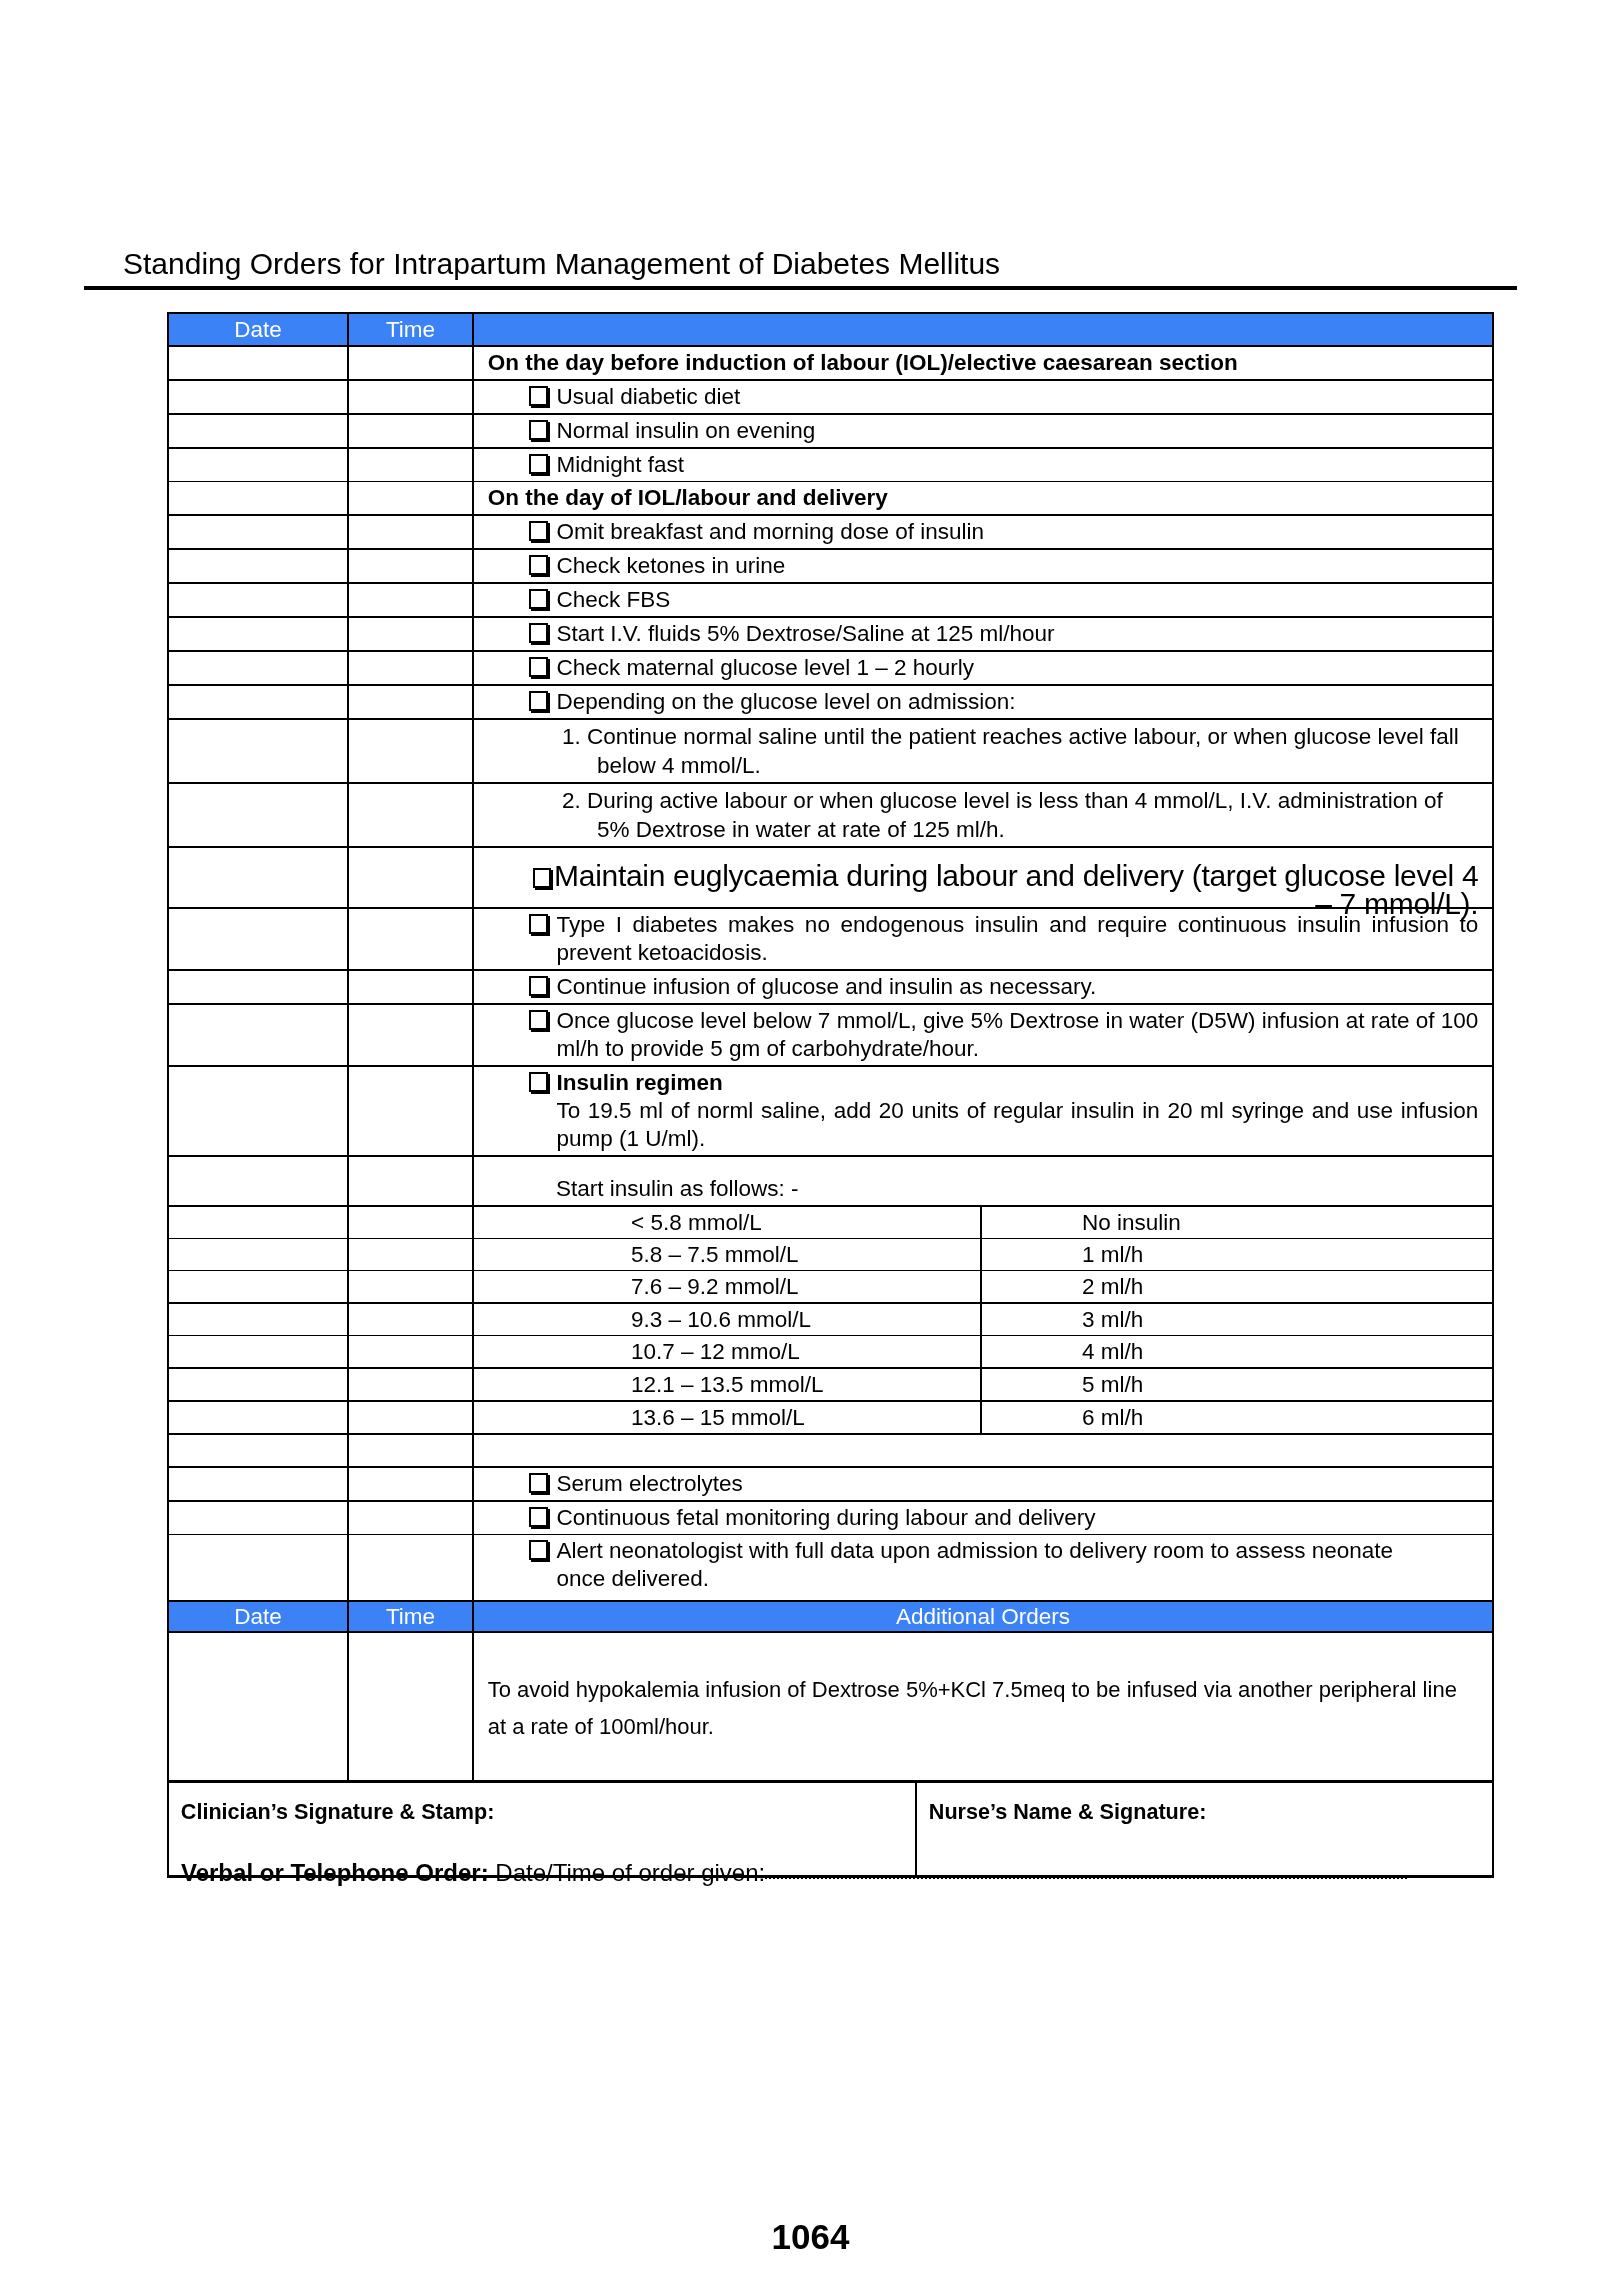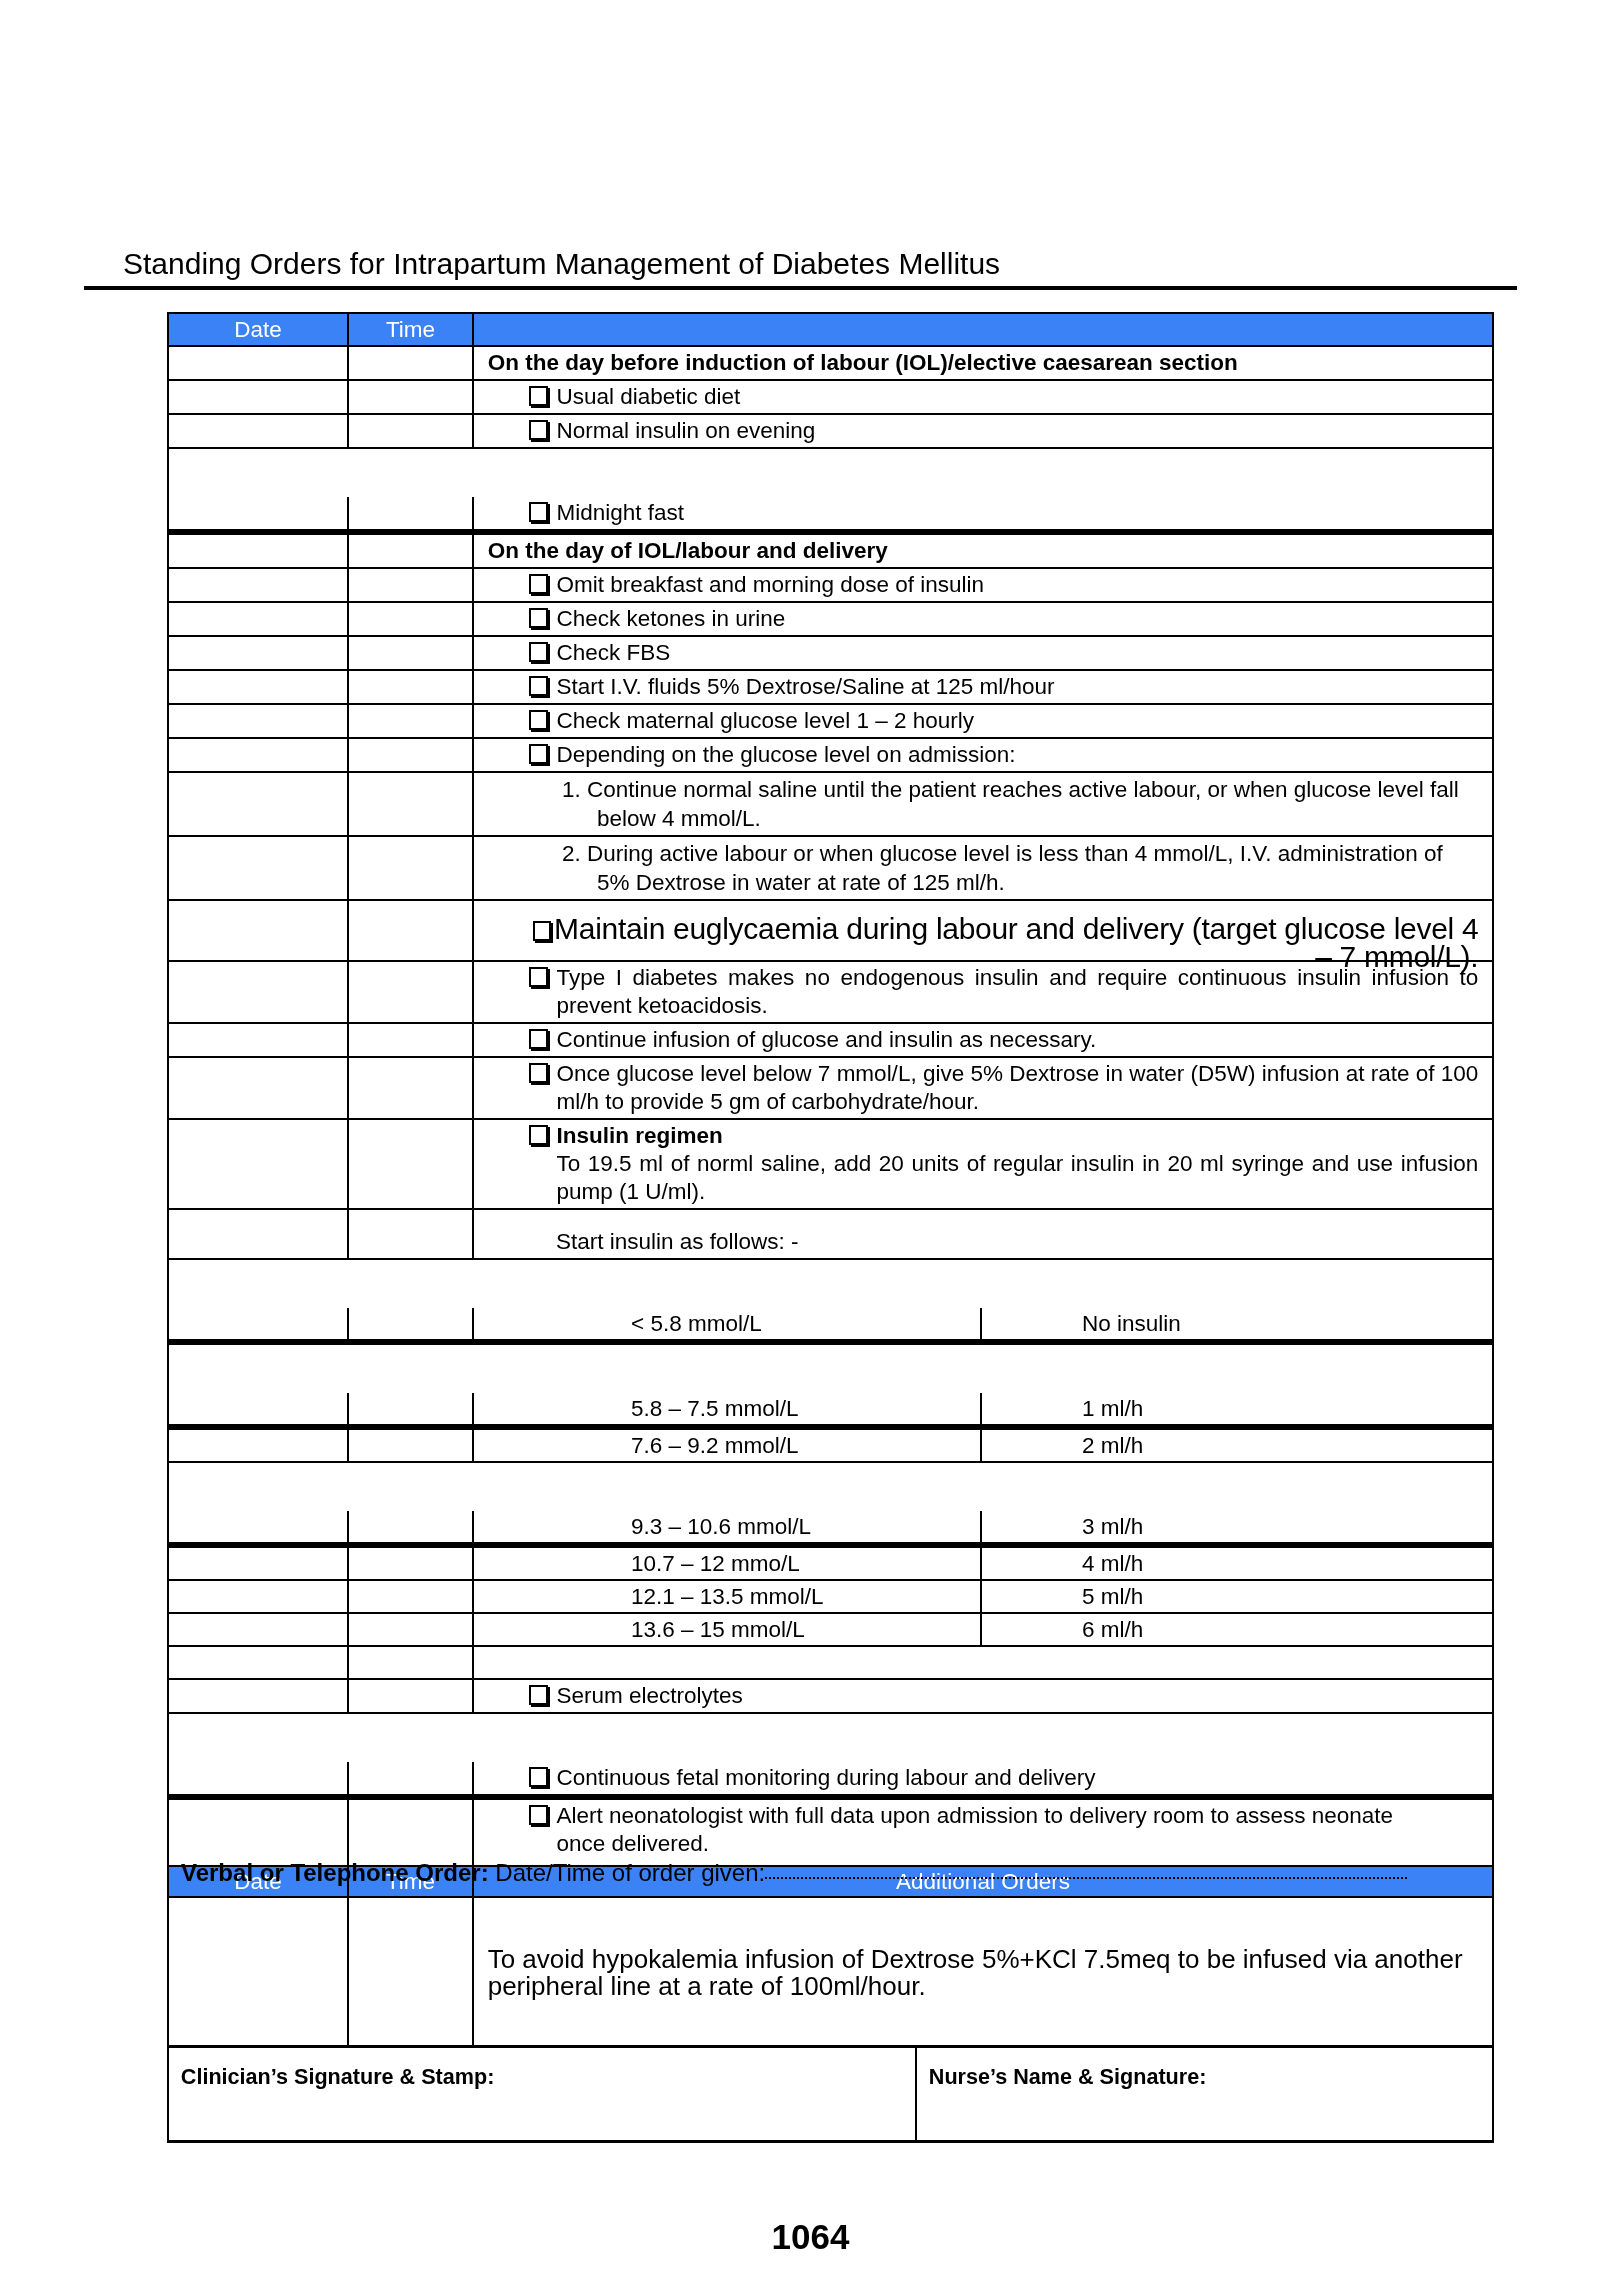--- a/index.html
+++ b/index.html
@@ -12,42 +12,42 @@
   }
   .title-rule {
     position: absolute; left: 84px; top: 286px; width: 1433px; height: 3.9px; background: #000;
   }
 
   .form {
     position: absolute; left: 167px; top: 312px; width: 1327px;
     border: 2.9px solid #000; border-bottom: none;
   }
   .row { display: flex; border-bottom: 2px solid #000; }
-  .row.thin { border-bottom: 6px solid #000000; margin-top: 48px; }
+  .row.thin { border-bottom: 1px solid #000000; }
   .c-date { width: 180px; border-right: 2.9px solid #000; flex: none; }
   .c-time { width: 125px; border-right: 2.9px solid #000; flex: none; }
   .c-main { flex: 1; font-size: 22.5px; line-height: 28px; padding: 2px 13.7px 2px 13.7px; }
 
   .hdr { background: #3b82f6; color: #fff; height: 33px; border-bottom: 2.9px solid #000; }
   .hdr .c-date, .hdr .c-time { display: flex; align-items: center; justify-content: center; font-size: 22.5px; border-right-color: #000; }
   .hdr .c-main { display: flex; align-items: center; justify-content: center; font-size: 22.5px; padding: 0; }
 
   .bold { font-weight: bold; }
   .ind { padding-left: 55px; }
   .chk { display: inline-block; width: 18.6px; height: 19.6px; border: 2px solid #000; box-shadow: 2px 2px 0 #000; margin-right: 8.8px; vertical-align: -2px; background: #fff; }
   .hang { display: block; padding-left: 27.4px; text-indent: -27.4px; }
   .numbered { padding-left: 123px; text-indent: -35px; line-height: 29px; }
   .just { text-align: justify; }
 
   .dose { display: flex; padding: 0; }
   .dose .range { width: 508px; border-right: 2px solid #000; padding-left: 157px; font-size: 22.5px; line-height: 31px; }
   .dose .rate { flex: 1; padding-left: 100px; font-size: 22.5px; line-height: 31px; }
 
   .addl-body { height: 147px; }
-  .addl-body .c-main { font-size: 26px; line-height: 27px; display: flex; align-items: center; padding-top: 5.9px; }
+  .addl-body .c-main { font-size: 22px; line-height: 37px; display: flex; align-items: center; padding-top: 5.9px; }
 
   .sig { display: flex; height: 98px; border-top: 3.9px solid #000; border-bottom: 3.9px solid #000; }
   .sig .left { width: 748px; border-right: 2px solid #000; padding: 15.7px 11.8px; font-size: 21.6px; font-weight: bold; }
   .sig .right { flex: 1; padding: 15.7px 11.8px; font-size: 21.6px; font-weight: bold; }
 
   .verbal { position: absolute; left: 181px; top: 1859px; font-size: 24px; white-space: nowrap; }
   .verbal .dots { display: inline-block; width: 642px; border-bottom: 2px dotted #000; vertical-align: 2px; }
 
   .pagenum { position: absolute; left: 0; width: 1621px; top: 2217px; text-align: center; font-size: 35px; font-weight: bold; }
 </style>

